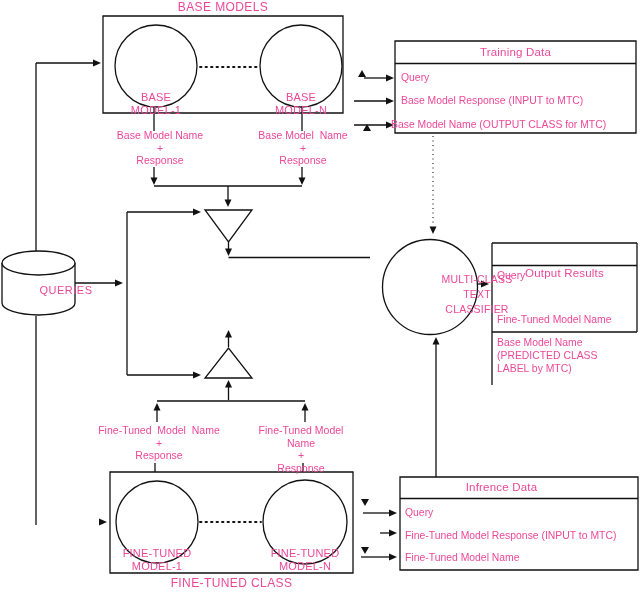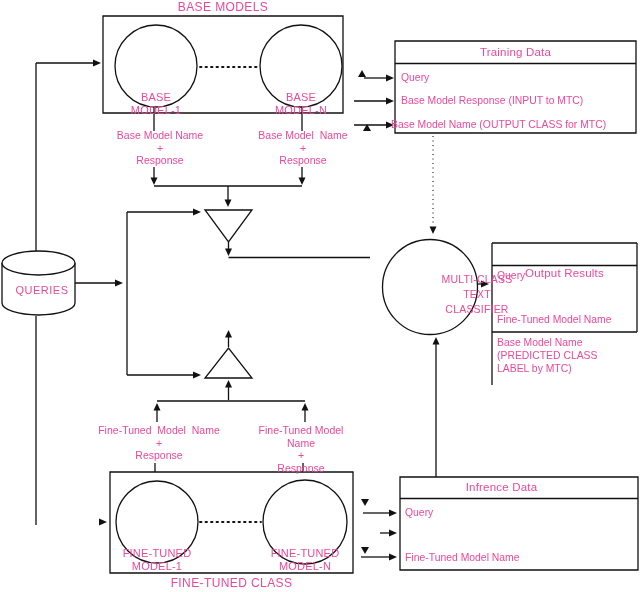--- a/index.html
+++ b/index.html
@@ -151,21 +151,21 @@
   <div class="t ctr node" style="left:260px;top:46px;width:82px;">BASE
 MODEL-N</div>
 
   <div class="t ctr small-label" style="left:110px;top:129px;width:100px;">Base Model Name
 +
 Response</div>
   <div class="t ctr small-label" style="left:253px;top:129px;width:100px;">Base Model  Name
 +
 Response</div>
 
-  <div class="t ctr queries" style="left:2px;top:284px;width:80px;">QUERIES</div>
+  <div class="t ctr queries" style="left:2px;top:284px;width:80px;padding-left:24px;">QUERIES</div>
 
   <div class="t ctr classifier" style="left:383px;top:272px;width:116px;margin-left:36px;">MULTI-CLASS
 TEXT
 CLASSIFIER</div>
 
   <div class="t ctr small-label" style="left:95px;top:424px;width:128px;">Fine-Tuned  Model  Name
 +
 Response</div>
   <div class="t ctr small-label" style="left:245px;top:424px;width:112px;">Fine-Tuned Model Name
 +
@@ -185,15 +185,16 @@
 
   <div class="t ctr tbl-title" style="left:492px;top:248px;width:145px;margin-top:19px;">Output Results</div>
   <div class="t tbl-row" style="left:497px;top:268px;width:141px;">Query</div>
   <div class="t tbl-row" style="left:497px;top:312px;width:141px;">Fine-Tuned Model Name</div>
   <div class="t pred" style="left:497px;top:336px;width:140px;">Base Model Name
 (PREDICTED CLASS
 LABEL by MTC)</div>
 
   <div class="t ctr tbl-title" style="left:400px;top:481px;width:203px;">Infrence Data</div>
   <div class="t tbl-row" style="left:405px;top:505px;width:230px;">Query</div>
+  <div class="t tbl-row" style="left:405px;top:528px;width:230px;">Fine-Tuned Model Response (INPUT to MTC)</div>
   <div class="t tbl-row" style="left:405px;top:550px;width:230px;">Fine-Tuned Model Name</div>
 
 </div>
 
 </body></html>

